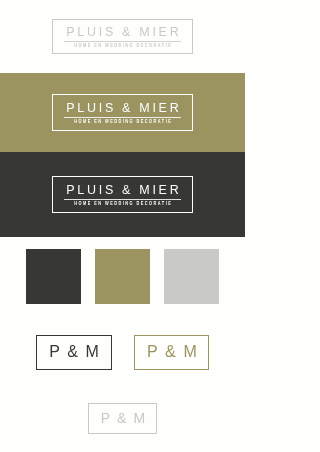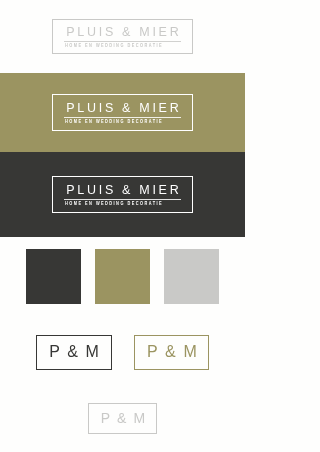--- a/index.html
+++ b/index.html
@@ -22,20 +22,21 @@
     align-items: center;
     justify-content: center;
     box-sizing: border-box;
   }
 
   
   .lockup {
     border: 1px solid currentColor;
     padding: 6px 9px 5px 9px;
     display: inline-block;
+    text-align: center;
     box-sizing: border-box;
   }
   .lockup-name {
     font-size: 12.5px;
     letter-spacing: 2.7px;
     font-weight: 400;
     line-height: 1.05;
     white-space: nowrap;
     text-indent: 2.7px;
   }

